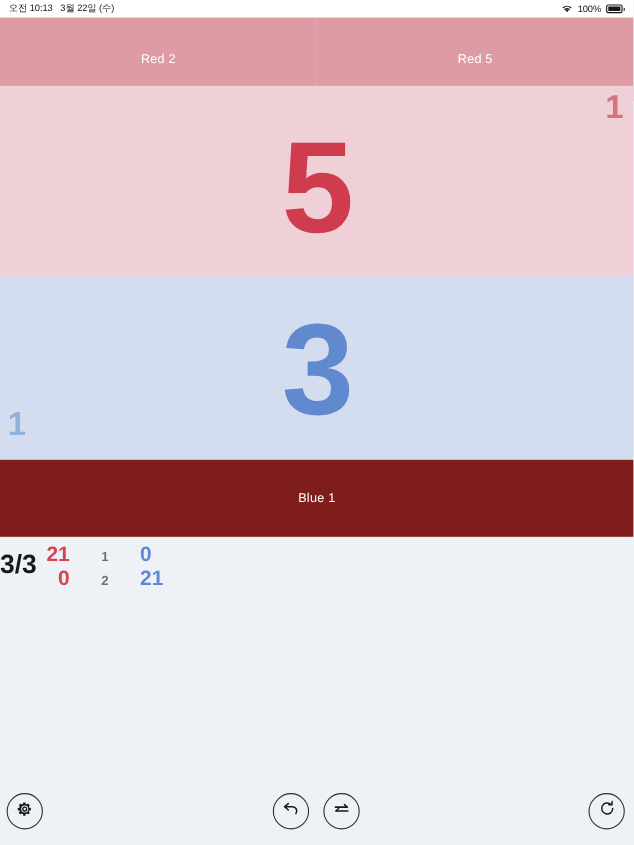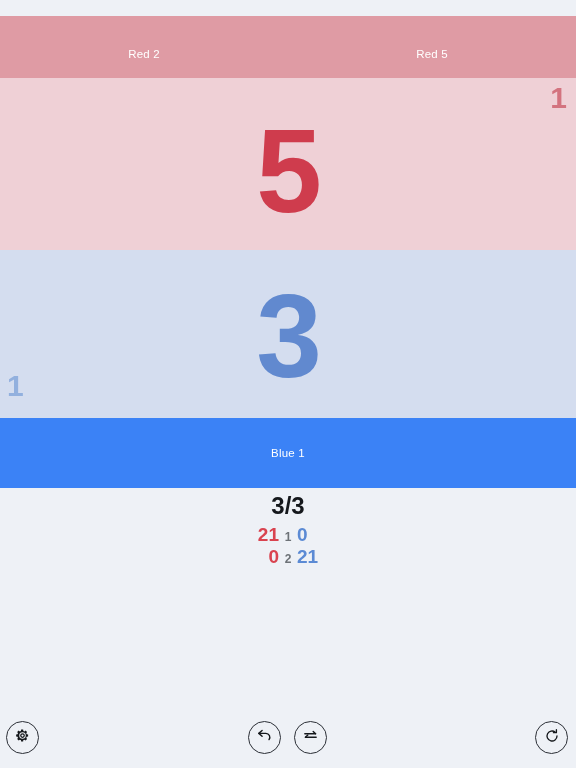--- a/index.html
+++ b/index.html
@@ -66,37 +66,38 @@
     font-size:30px; font-weight:bold; line-height:1;
   }
   .set-mark-red  { top:83px; right:9px;  color:#d3737f; }
   .set-mark-blue { top:371px; left:7px;  color:#92b0de; }
 
   
   .team-bar-blue {
     position:absolute; top:418px; left:0; width:576px; height:70px;
     display:flex;
   }
-  .blue-active   { background:#3b82f6; }
+  .blue-active   { background:#7f1d1d; }
   .blue-inactive { background:#a9c0e5; }
 
   
   .summary {
     position:absolute; top:488px; left:0; width:576px;
-    display:flex; flex-direction:column; align-items:center;
+    display:flex; flex-direction:row; align-items:center;
     padding-top:3px;
   }
   .sets-line {
     font-size:24px; font-weight:bold; color:#15181c;
     letter-spacing:0px; line-height:1.25;
   }
   .score-table { margin-top:3px; }
   .score-row {
     display:flex; align-items:baseline; 
     line-height:1.15;
+    gap:23px;
   }
   .sc {
     font-size:19px; font-weight:bold;
     min-width:30px; text-align:center;
   }
   .sc-red  { color:#d9434f; }
   .sc-blue { color:#5b8ad4; }
   .sc-idx {
     font-size:12px; font-weight:bold; color:#6d7277;
     min-width:18px; text-align:center;
@@ -118,20 +119,42 @@
   .tb-settings { left:6px; }
   .tb-undo     { left:248px; }
   .tb-swap     { left:294px; }
   .tb-reset    { right:8px; }
 </style>
 </head>
 <body>
 
 <div id="app">
 
+  <div class="statusbar">
+    <div class="sb-left">
+      <span>오전 10:13</span>
+      <span>3월 22일 (수)</span>
+    </div>
+    <div class="sb-right">
+      <span class="wifi-icon">
+        <svg width="11" height="9" viewBox="0 0 16 12">
+          <path d="M8 11.2 L5.6 8.3 a3.7 3.7 0 0 1 4.8 0 Z" fill="#14161a"></path>
+          <path d="M2.9 5.3 a7.6 7.6 0 0 1 10.2 0" stroke="#14161a" stroke-width="1.6" fill="none" stroke-linecap="round"></path>
+          <path d="M4.9 7.6 a4.8 4.8 0 0 1 6.2 0" stroke="#14161a" stroke-width="1.5" fill="none" stroke-linecap="round"></path>
+        </svg>
+      </span>
+      <span>100%</span>
+      <span class="batt">
+        <span class="batt-body">
+            <span class="batt-fill"></span>
+          </span>
+        <span class="batt-cap"></span>
+      </span>
+    </div>
+  </div>
 
   <div class="team-bar-red">
     <div class="team-cell red-inactive">
       <span>Red 2</span>
     </div>
     <div class="team-cell red-active">
       <span>Red 5</span>
     </div>
   </div>
 

